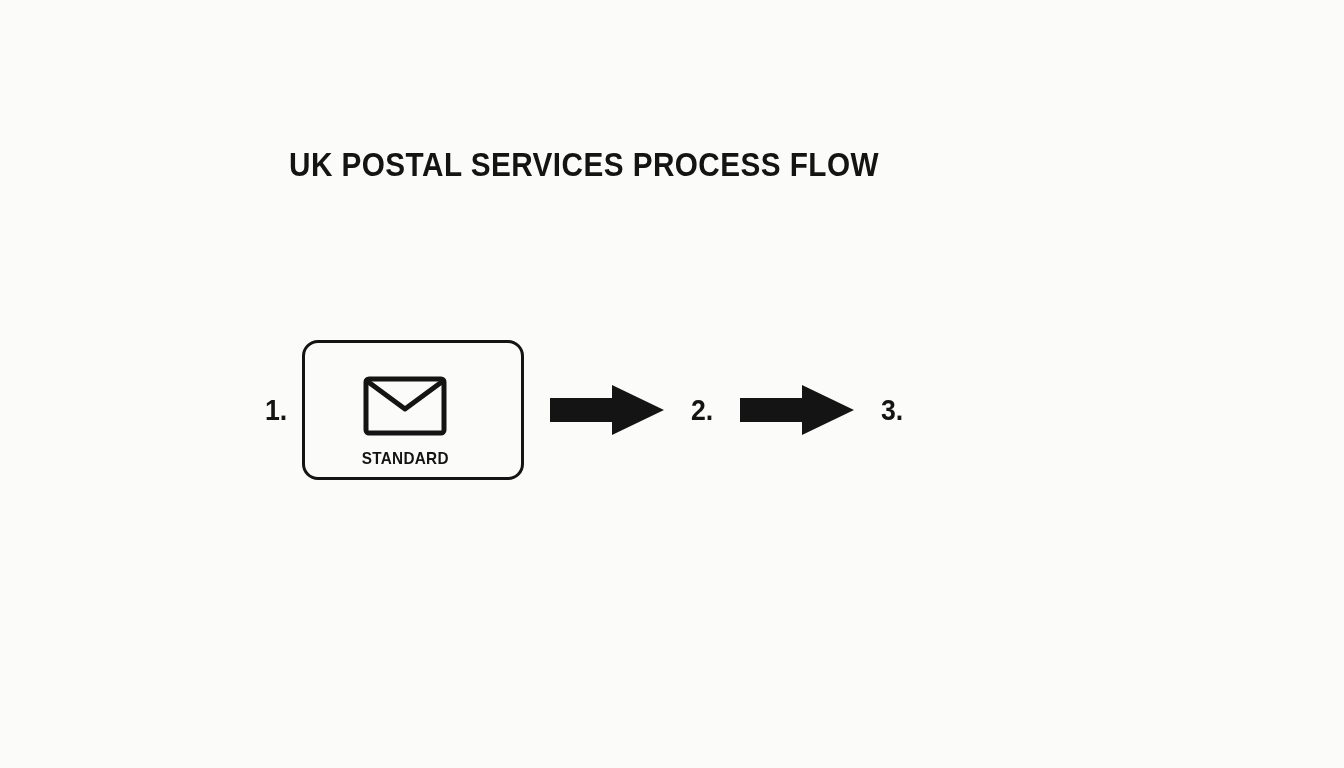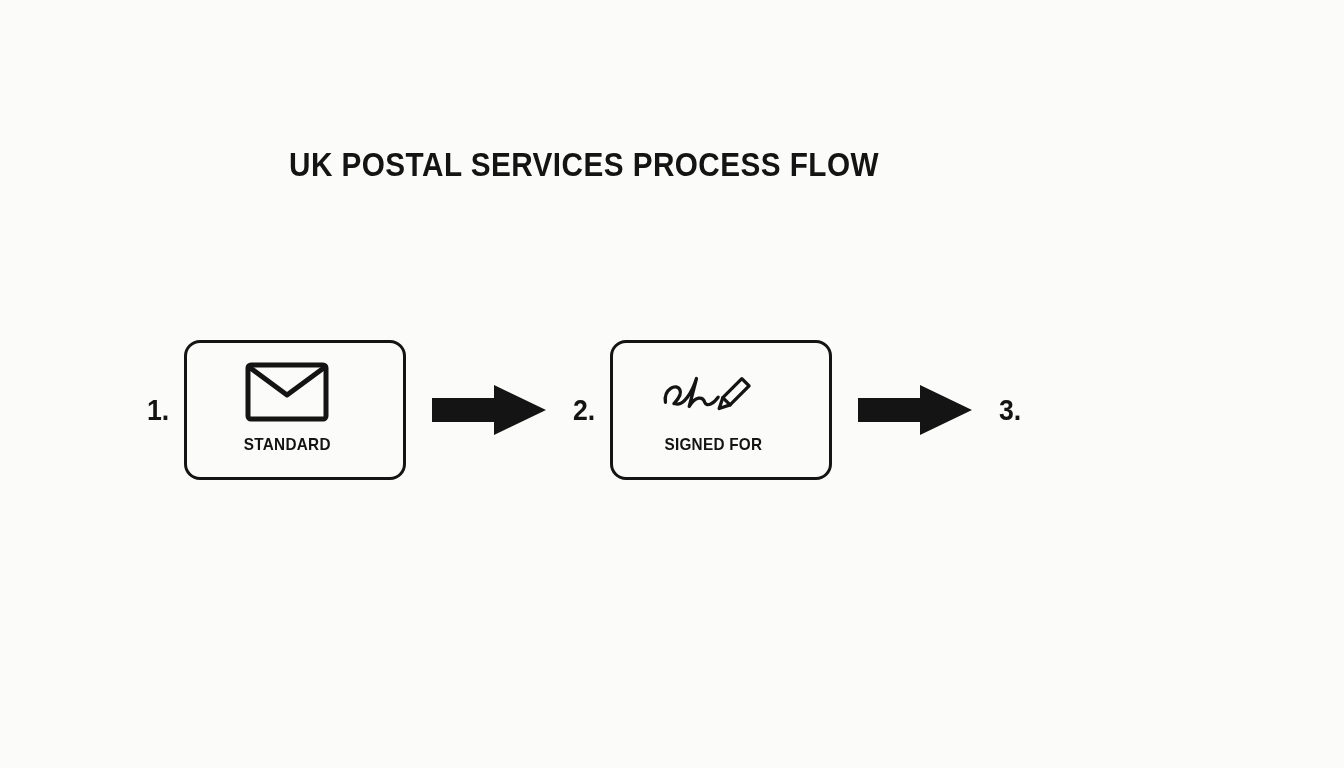--- a/index.html
+++ b/index.html
@@ -62,21 +62,21 @@
   }
   .step-box {
     width: 222px;
     height: 140px;
     border: 3.5px solid var(--ink);
     border-radius: 16px;
     background: transparent;
     display: flex;
     flex-direction: column;
     align-items: center;
-    justify-content: center;
+    justify-content: flex-end;
     gap: 12px;
     padding: 4px 24px 8px 8px;
   }
   .icon svg { display: block; }
   .step-label {
     font-size: 17px;
     font-weight: bold;
     letter-spacing: 0.3px;
     transform: scaleX(0.9);
     white-space: nowrap;
@@ -108,30 +108,20 @@
     </div>
 
     <span class="arrow">
       <svg width="114" height="58" viewBox="0 0 114 58">
         <path d="M0,17 H62 V4 L114,29 L62,54 V41 H0 Z" fill="currentColor"></path>
       </svg>
     </span>
 
     <div class="step">
       <span class="step-number">2.</span>
-      <div class="step-box">
-        <span class="icon">
-          <svg width="110" height="62" viewBox="0 0 100 60" fill="none" stroke="currentColor" stroke-width="3.2" stroke-linecap="round" stroke-linejoin="round">
-            <path d="M4,40 C2,27 15,21 18,28 C21,35 9,43 13,41 C21,45 30,30 34,17 L27,44 C33,34 40,34 42,40 C44,45 51,41 55,35"></path>
-            <path d="M56,46 L59.5,35.5 L77.9,17.1 L84.9,24.1 L66.5,42.5 Z"></path>
-            <path d="M59.5,35.5 L66.5,42.5"></path>
-          </svg>
-        </span>
-        <span class="step-label">SIGNED FOR</span>
-      </div>
     </div>
 
     <span class="arrow">
       <svg width="114" height="58" viewBox="0 0 114 58">
         <path d="M0,17 H62 V4 L114,29 L62,54 V41 H0 Z" fill="currentColor"></path>
       </svg>
     </span>
 
     <div class="step">
       <span class="step-number">3.</span>

